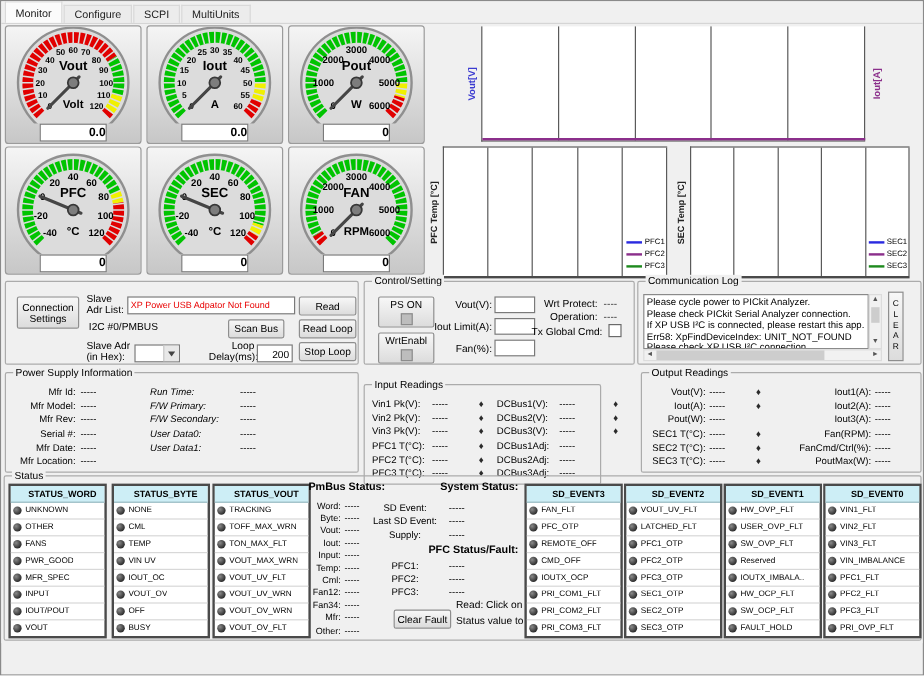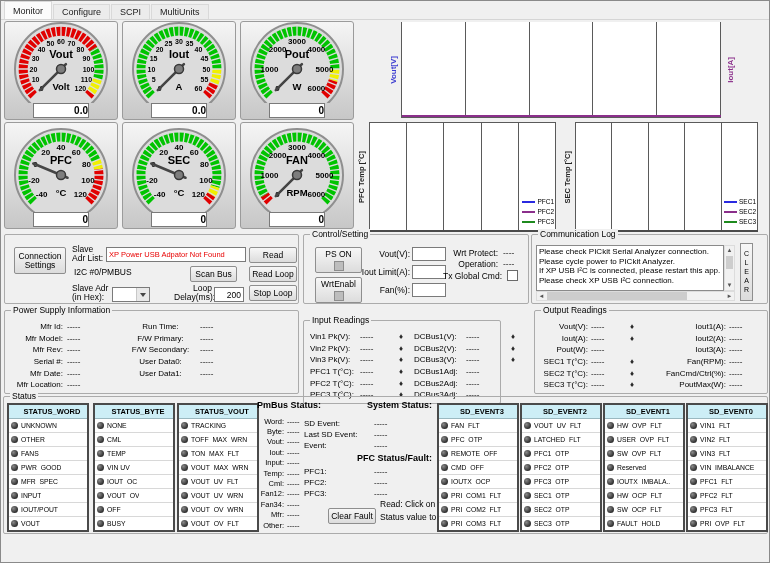--- a/index.html
+++ b/index.html
@@ -56,41 +56,41 @@
   .scroll-h { position:absolute; height:10px; background:#f1f1f1; border:1px solid #dcdcdc; display:flex; align-items:center; }
   .sarrow { font-size:6px; color:#555; text-align:center; line-height:9px; width:100%; }
   .sarrow.h { width:9px; flex:none; }
   .sthumb-v { position:absolute; left:1px; top:10px; width:7px; height:13px; background:#cdcdcd; }
   .sthumb-h { height:8px; width:140px; background:#cdcdcd; margin-left:1px; }
   .vbtn { position:absolute; background:linear-gradient(#f7f7f7,#dcdcdc); border:1px solid #8e8e8e; font-size:7px; display:flex; align-items:center; justify-content:center; writing-mode:vertical-lr; text-orientation:upright; letter-spacing:2px; }
   
   .col { position:absolute; }
   .prow { display:flex; height:11.6px; align-items:center; font-size:8px; }
   .pl58 { width:58px; text-align:right; padding-right:4px; white-space:nowrap; }
-  .pl75 { width:75px; text-align:center; padding-right:4px; white-space:nowrap; }
+  .pl75 { width:75px; text-align:left; padding-right:4px; white-space:nowrap;font-style:italic; }
   .pl50 { width:50px; white-space:nowrap; }
   .pl52r { width:52px; text-align:right; padding-right:3px; white-space:nowrap; }
   .pl52 { width:52px; white-space:nowrap; }
   .pl78r { width:78px; text-align:right; padding-right:3px; white-space:nowrap; }
   .pval { width:34px; white-space:nowrap; }
   .pval40 { width:40px; white-space:nowrap; }
   .pled { width:14px; text-align:center; font-size:8px; color:#2b2b2b; }
   
   .stable { position:absolute; width:82px; height:129px; border:2px solid #4a4a4a; background:#fff; display:flex; flex-direction:column; }
   .stable-header { height:14px; background:#cdeef6; border-bottom:1px solid #9wbc; border-bottom:1px solid #9ab8c0; font-size:7.5px; font-weight:bold; display:flex; align-items:center; justify-content:center; padding-left:8px; }
   .stable-body { flex:1; display:flex; flex-direction:column; }
   .stable-row { flex:1; display:flex; align-items:center; border-bottom:1px solid #d8d8d8; padding-left:2px; gap:3px; }
   .stable-row:last-child { border-bottom:none; }
   .led { width:7px; height:7px; border-radius:50%; background:radial-gradient(circle at 35% 35%, #8a8a8a, #2e2e2e 70%); flex:none; }
   .stable-label { font-size:6.8px; white-space:nowrap; overflow:hidden; }
   .pm-rows { position:absolute; }
   .pmrow { display:flex; height:10.4px; align-items:center; font-size:7.5px; }
   .pmlabel { width:30px; text-align:right; padding-right:3px; white-space:nowrap; }
   .sysrow { display:flex; height:11px; align-items:center; font-size:8px; }
-  .syslabel { width:70px; text-align:left; padding-right:3px; white-space:nowrap; }
+  .syslabel { width:70px; text-align:center; padding-right:3px; white-space:nowrap; }
 </style>
 </head>
 <body>
 
 <div class="window">
 
 
   <div class="tabstrip">
 
   <div class="tab active"><span>Monitor</span></div>
@@ -583,23 +583,24 @@
       <div class="lbl" style="left:199px;top:14px;color:#333">----</div>
       <div class="lbl r" style="left:140px;top:25px;width:54px">Operation:</div>
       <div class="lbl" style="left:199px;top:25px;color:#333">----</div>
       <div class="lbl r" style="left:134px;top:37px;width:64px">Tx Global Cmd:</div>
       <div class="cbox" style="left:203px;top:35px"></div>
     </div>
 
     <div class="groupbox" style="left:530px;top:214px;width:237px;height:70px">
       <span class="gb-title">Communication Log</span>
       <div class="logbox" style="left:4px;top:10px;width:188px;height:46px">
+        <div class="log-line">Please cycle power to PICkit Analyzer.</div>
         <div class="log-line">Please check PICkit Serial Analyzer connection.</div>
-        <div class="log-line">Please cycle power to PICkit Analyzer.</div>
         <div class="log-line">If XP USB I²C is connected, please restart this app.</div>
+        <div class="log-line">Err58: XpFindDeviceIndex: UNIT_NOT_FOUND</div>
         <div class="log-line">Please check XP USB I²C connection.</div>
       </div>
       <div class="scroll-v" style="left:192px;top:10px;height:46px">
         <div class="sarrow">▲</div>
         <div class="sthumb-v"></div>
         <div class="sarrow" style="position:absolute;bottom:0;left:0">▼</div>
       </div>
       <div class="scroll-h" style="left:4px;top:56px;width:199px">
         <div class="sarrow h">◄</div>
         <div class="sthumb-h"></div>
@@ -965,21 +966,21 @@
 
       <div class="sysrow">
             <span class="syslabel">SD Event:</span>
             <span>-----</span>
           </div>
           <div class="sysrow">
             <span class="syslabel">Last SD Event:</span>
             <span>-----</span>
           </div>
           <div class="sysrow">
-            <span class="syslabel">Event:</span>
+            <span class="syslabel">Supply:</span>
             <span>-----</span>
           </div>
         </div>
       <div class="lbl b" style="left:300px;top:57px;width:128px;text-align:right">PFC Status/Fault:</div>
       <div class="pm-rows" style="left:300px;top:69px">
 
       <div class="sysrow">
             <span class="syslabel">PFC1:</span>
             <span>-----</span>
           </div>

